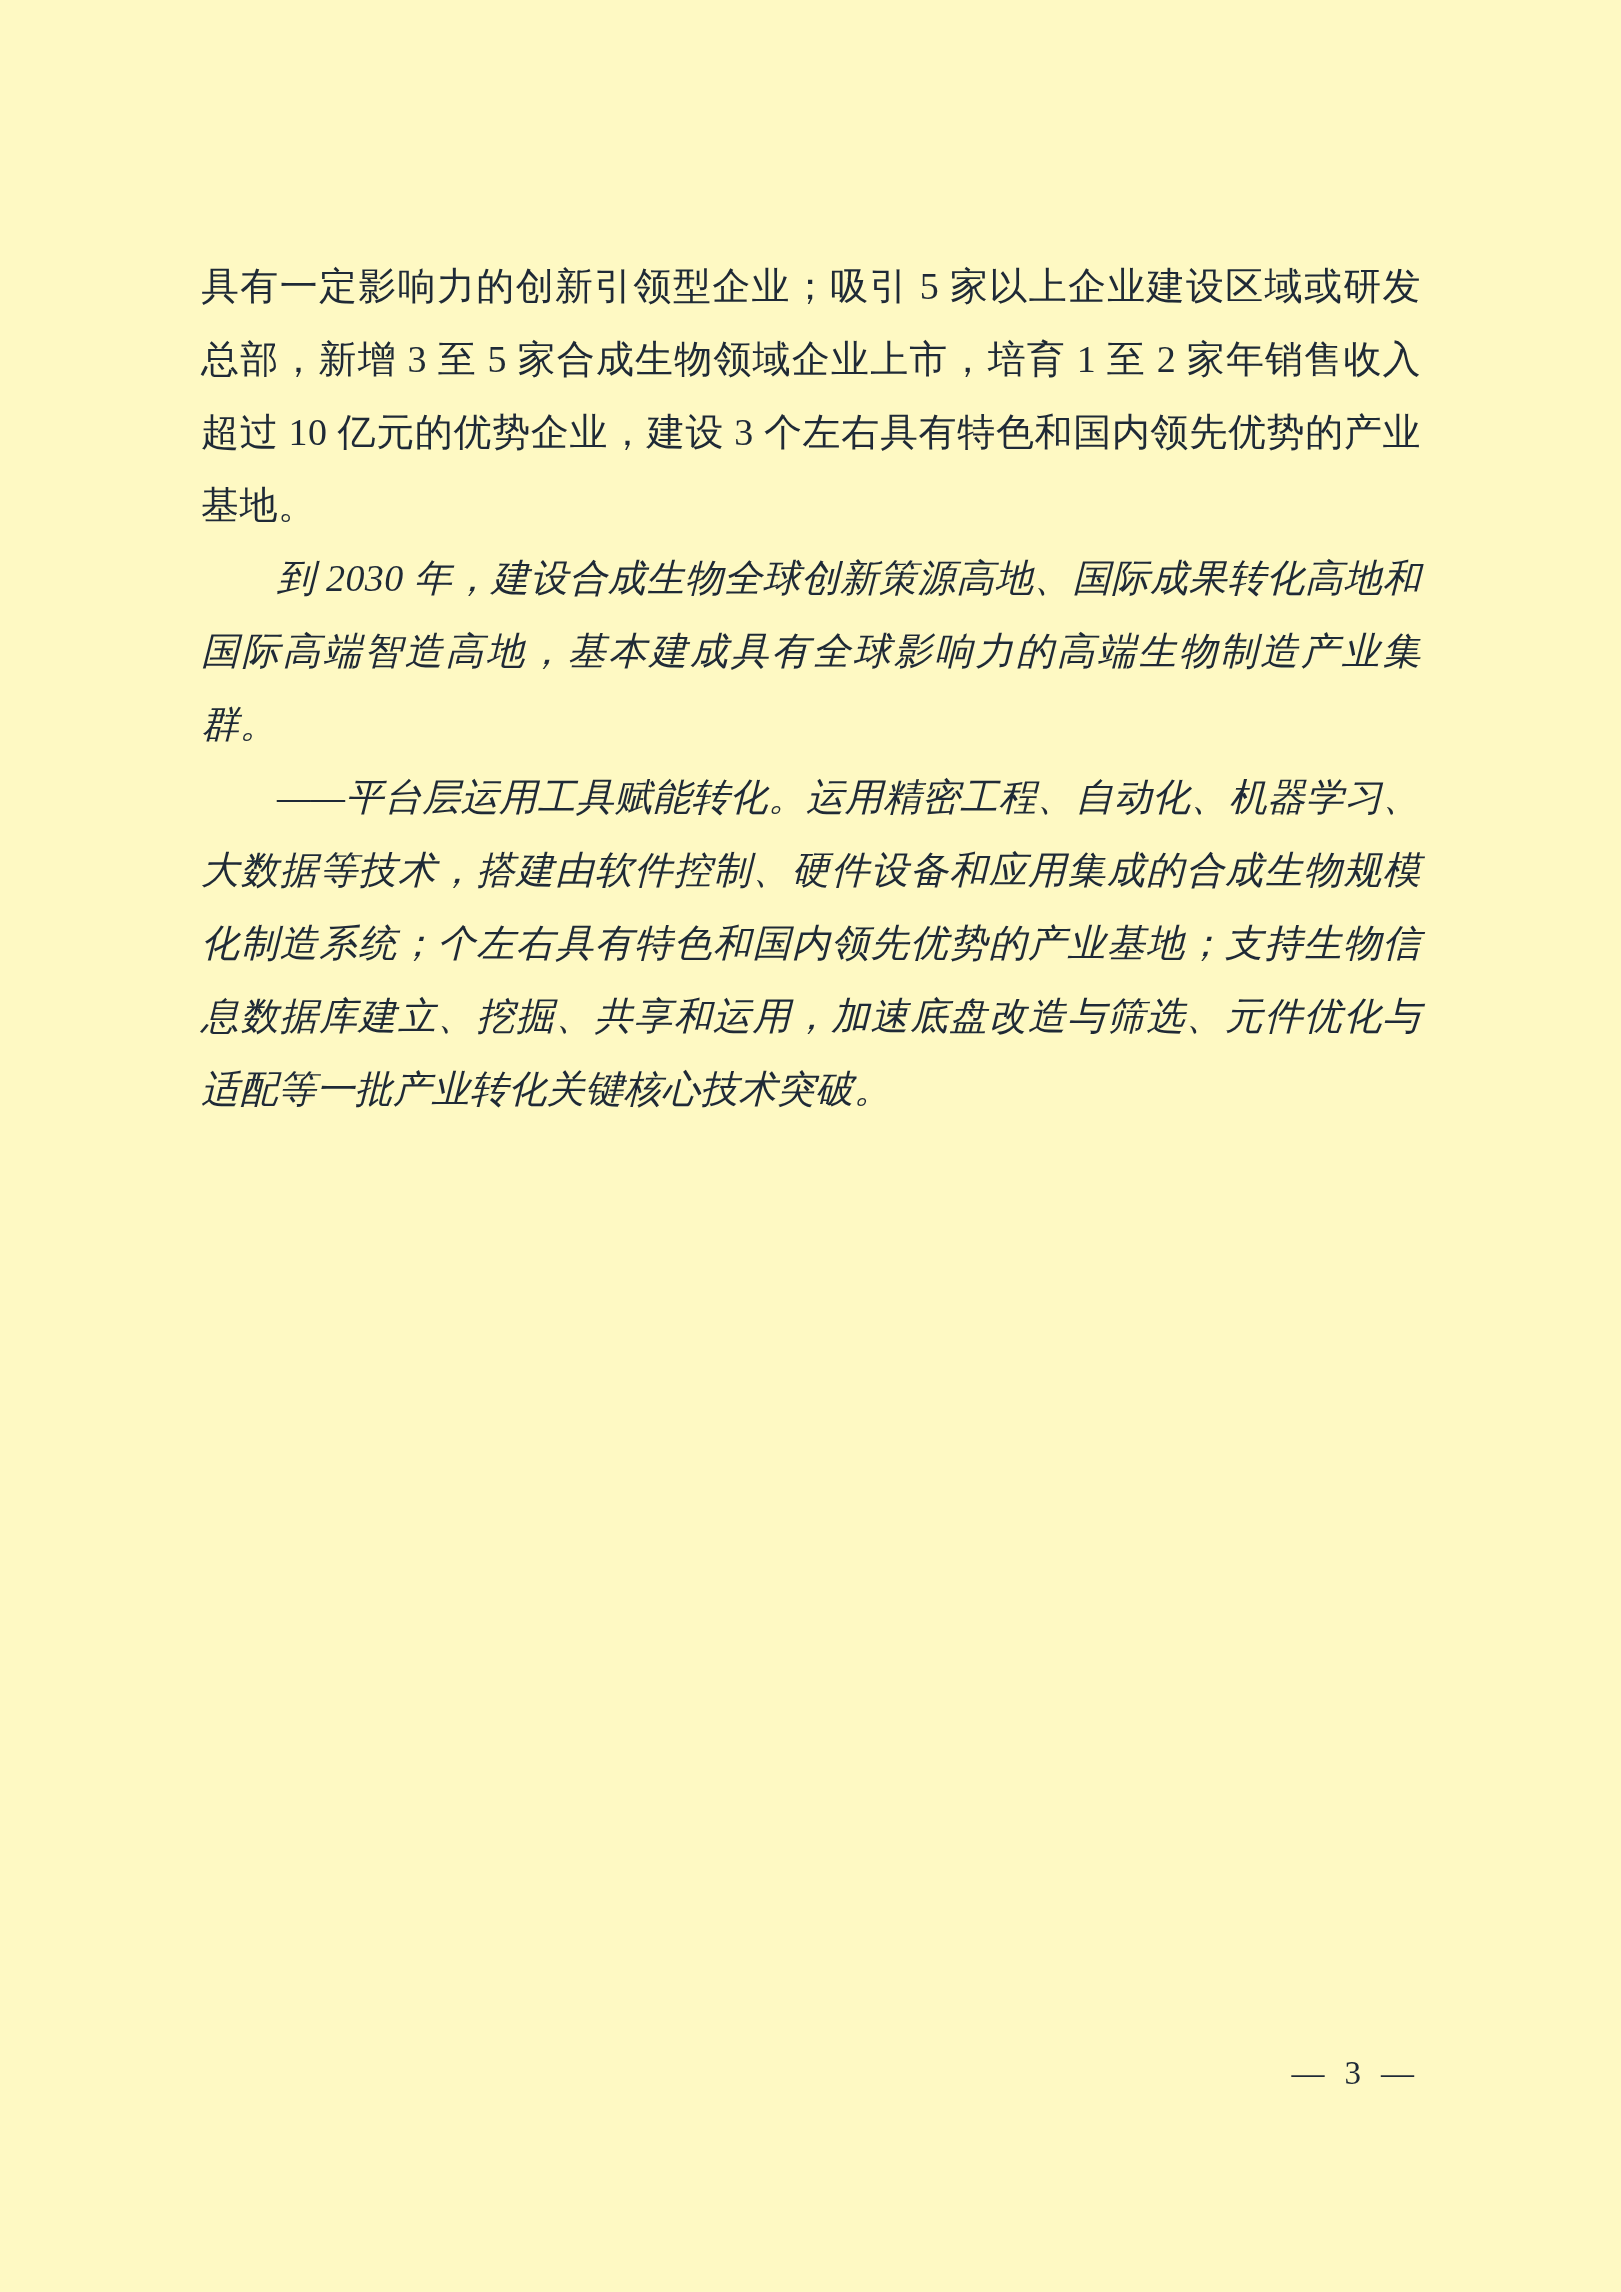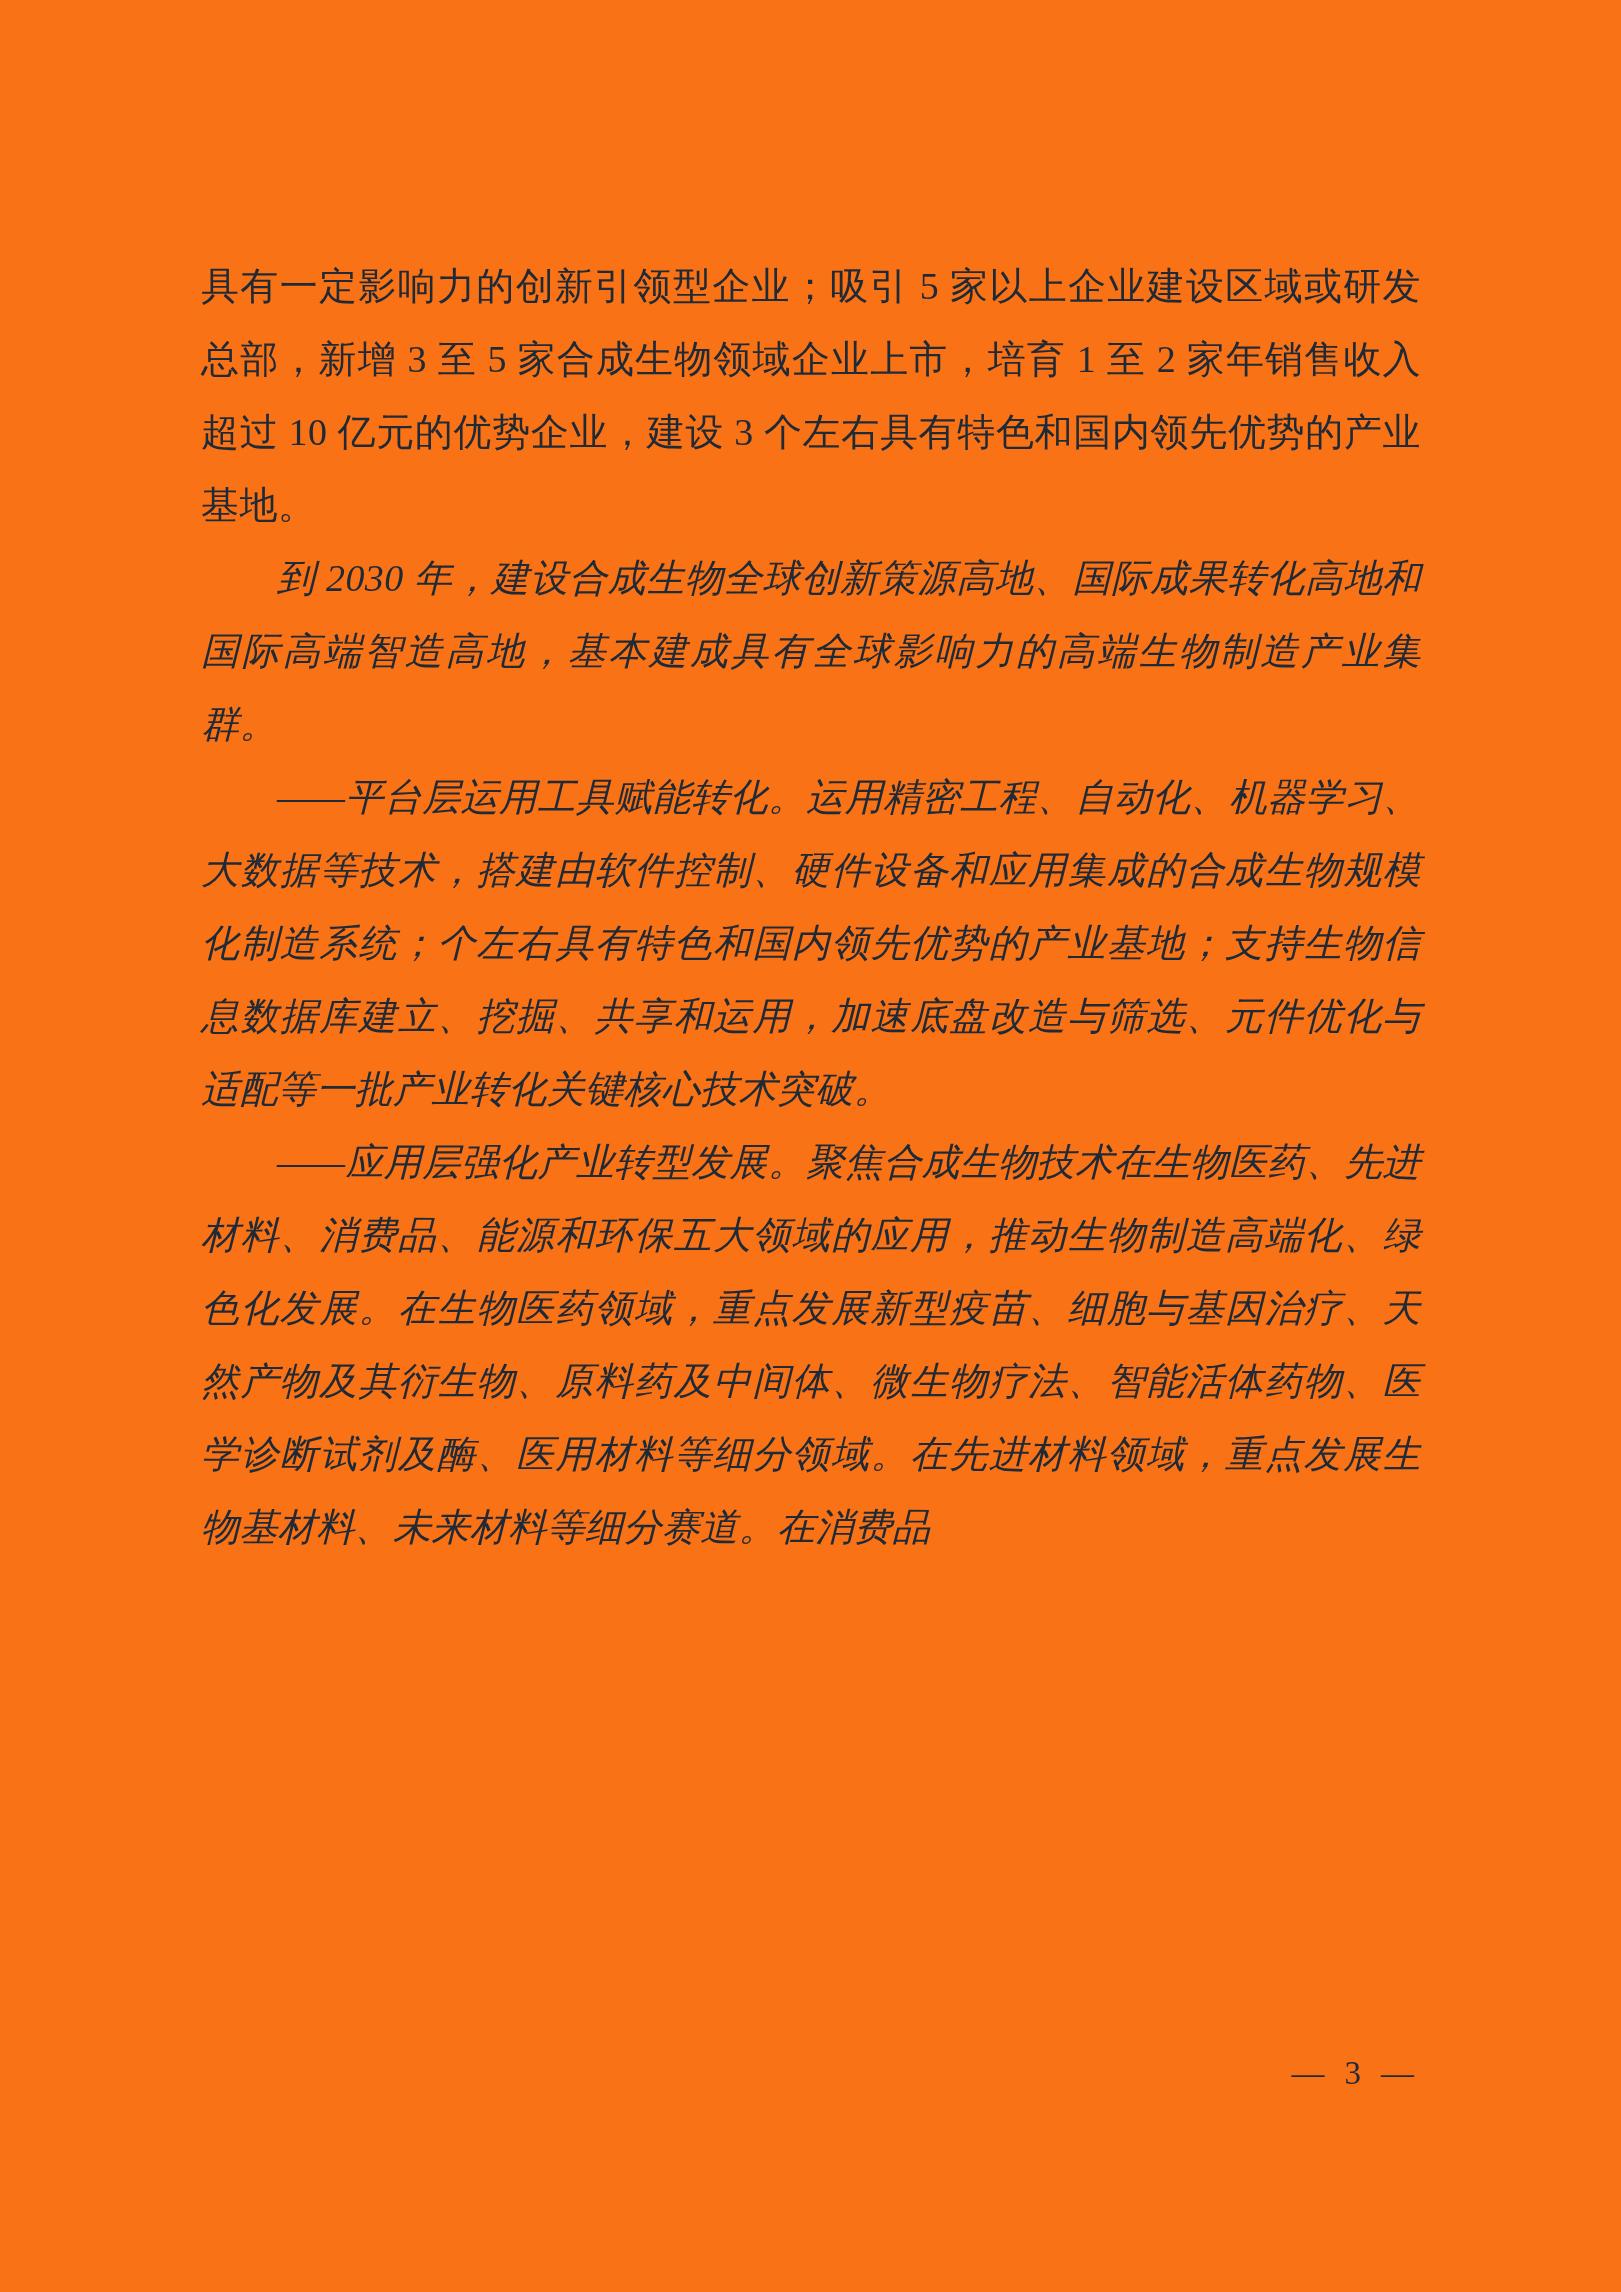--- a/index.html
+++ b/index.html
@@ -13,21 +13,21 @@
     position: relative;
     font-family: "Liberation Serif", "DejaVu Serif", serif;
     color: #1c2733;
     overflow: hidden;
   }
   .page {
     position: absolute;
     left: 0; top: 0;
     width: 1621px;
     height: 2293px;
-    background: #f97316;
+    background: #fef9c3;
   }
   .content {
     position: absolute;
     left: 201px;
     top: 250px;
     width: 1220px;
   }
   p.body-text {
     margin: 0 0 0 0;
     font-size: 38px;
@@ -69,19 +69,18 @@
   <div class="content">
 
     <p class="body-text">具有一定影响力的创新引领型企业；吸引 5 家以上企业建设区域或研发总部，新增 3 至 5 家合成生物领域企业上市，培育 1 至 2 家年销售收入超过 10 亿元的优势企业，建设 3 个左右具有特色和国内领先优势的产业基地。</p>
 
     <p class="body-text indent">到 2030 年，建设合成生物全球创新策源高地、国际成果转化高地和国际高端智造高地，基本建成具有全球影响力的高端生物制造产业集群。</p>
 
 
 
     <p class="body-text indent">——平台层运用工具赋能转化。运用精密工程、自动化、机器学习、大数据等技术，搭建由软件控制、硬件设备和应用集成的合成生物规模化制造系统；个左右具有特色和国内领先优势的产业基地；支持生物信息数据库建立、挖掘、共享和运用，加速底盘改造与筛选、元件优化与适配等一批产业转化关键核心技术突破。</p>
 
-    <p class="body-text indent">——应用层强化产业转型发展。聚焦合成生物技术在生物医药、先进材料、消费品、能源和环保五大领域的应用，推动生物制造高端化、绿色化发展。在生物医药领域，重点发展新型疫苗、细胞与基因治疗、天然产物及其衍生物、原料药及中间体、微生物疗法、智能活体药物、医学诊断试剂及酶、医用材料等细分领域。在先进材料领域，重点发展生物基材料、未来材料等细分赛道。在消费品</p>
 
   </div>
 
   <div class="page-number">— 3 —</div>
 </div>
 
 
 </body></html>

